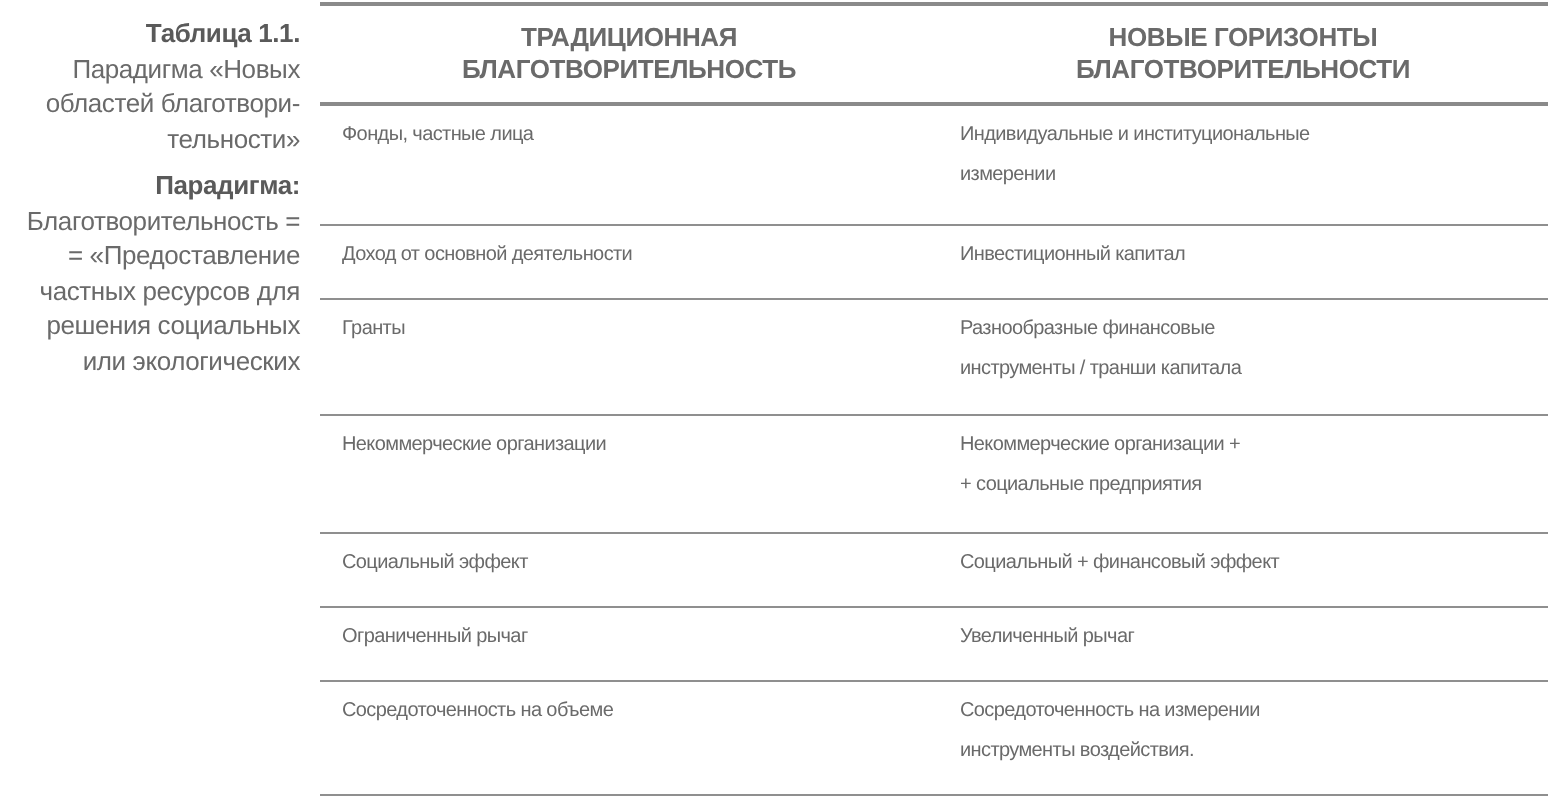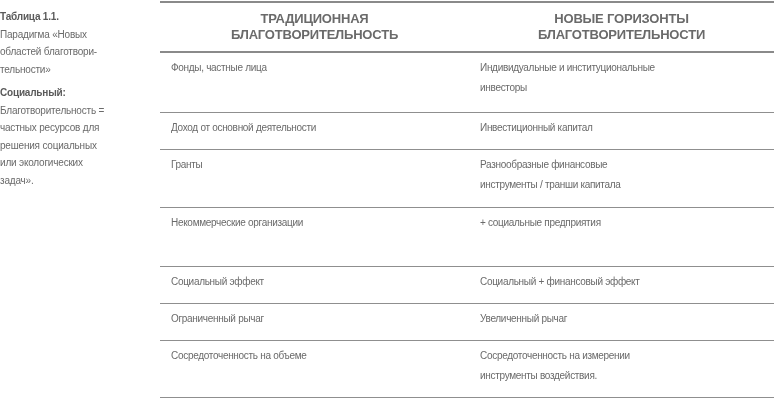--- a/index.html
+++ b/index.html
@@ -13,24 +13,25 @@
       position: relative;
       overflow: hidden;
       font-family: "Liberation Sans", sans-serif;
       color: #6a6a6a;
     }
     .sidebar {
       position: absolute;
       left: 0;
       top: 8px;
       width: 150px;
-      font-size: 10px;
+      font-size: 13px;
       line-height: 17.5px;
       color: #6a6a6a;
       letter-spacing: -0.2px;
+      text-align: right;
     }
     .sidebar .caption-title,
     .sidebar .note-title {
       font-weight: bold;
       color: #5a5a5a;
     }
     .sidebar .note-title {
       margin-top: 6px;
     }
     .table {
@@ -79,27 +80,27 @@
 </head>
 <body>
 
 <div class="sidebar">
   <div class="caption-title">Таблица 1.1.</div>
   <div>
     <div>Парадигма «Новых</div>
     <div>областей благотвори-</div>
     <div>тельности»</div>
   </div>
-  <div class="note-title">Социальный:</div>
+  <div class="note-title">Парадигма:</div>
   <div>
     <div>Благотворительность =</div>
+    <div>= «Предоставление</div>
     <div>частных ресурсов для</div>
     <div>решения социальных</div>
     <div>или экологических</div>
-    <div>задач».</div>
   </div>
 </div>
 
 <div class="table">
   <div class="hdr">
     <div class="hcell left">
       <div>
         <div>ТРАДИЦИОННАЯ</div>
         <div>БЛАГОТВОРИТЕЛЬНОСТЬ</div>
       </div>
@@ -111,21 +112,21 @@
       </div>
     </div>
   </div>
 
   <div class="row" style="height:60px;">
     <div class="cell left">
       <div>Фонды, частные лица</div>
     </div>
     <div class="cell right">
       <div>Индивидуальные и институциональные</div>
-      <div>инвесторы</div>
+      <div>измерении</div>
     </div>
   </div>
 
   <div class="row" style="height:37px;">
     <div class="cell left">
       <div>Доход от основной деятельности</div>
     </div>
     <div class="cell right">
       <div>Инвестиционный капитал</div>
     </div>
@@ -139,20 +140,21 @@
       <div>Разнообразные финансовые</div>
       <div>инструменты / транши капитала</div>
     </div>
   </div>
 
   <div class="row" style="height:59px;justify-content:flex-end;">
     <div class="cell left">
       <div>Некоммерческие организации</div>
     </div>
     <div class="cell right">
+      <div>Некоммерческие организации +</div>
       <div>+ социальные предприятия</div>
     </div>
   </div>
 
   <div class="row" style="height:37px;">
     <div class="cell left">
       <div>Социальный эффект</div>
     </div>
     <div class="cell right">
       <div>Социальный + финансовый эффект</div>

